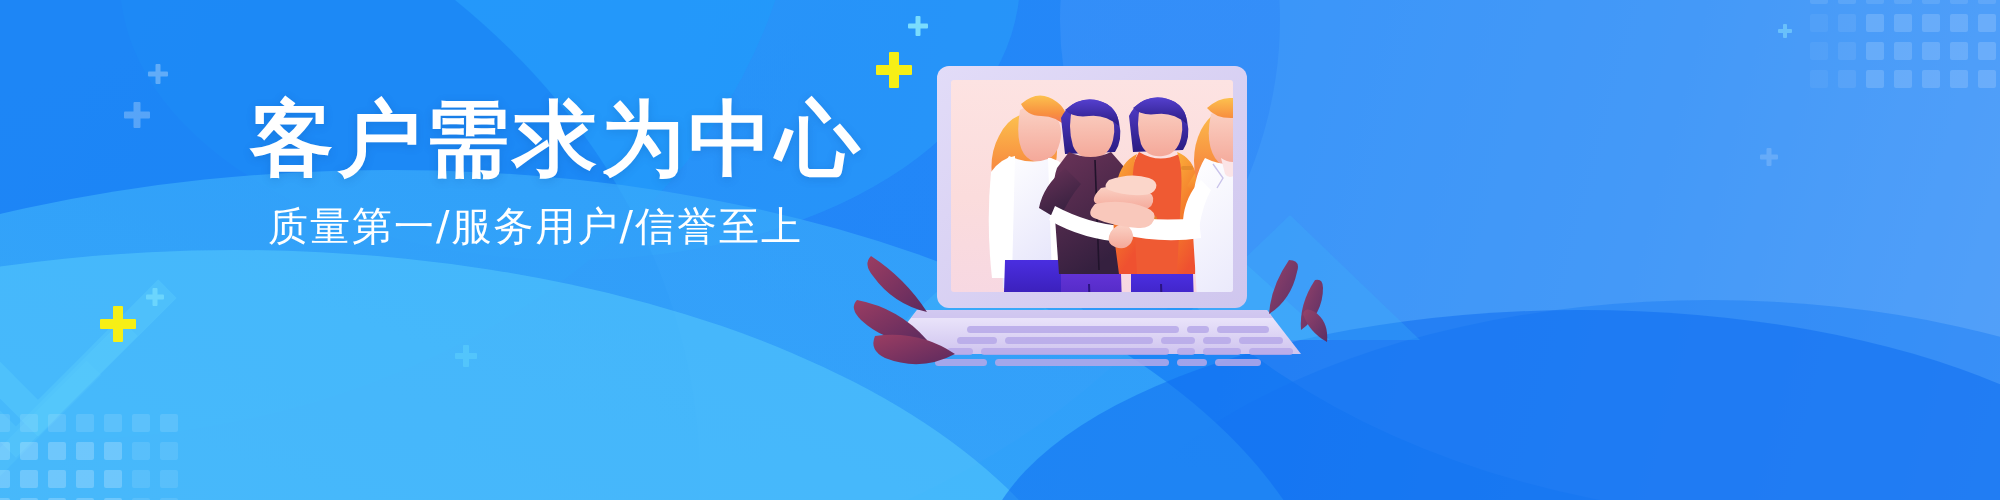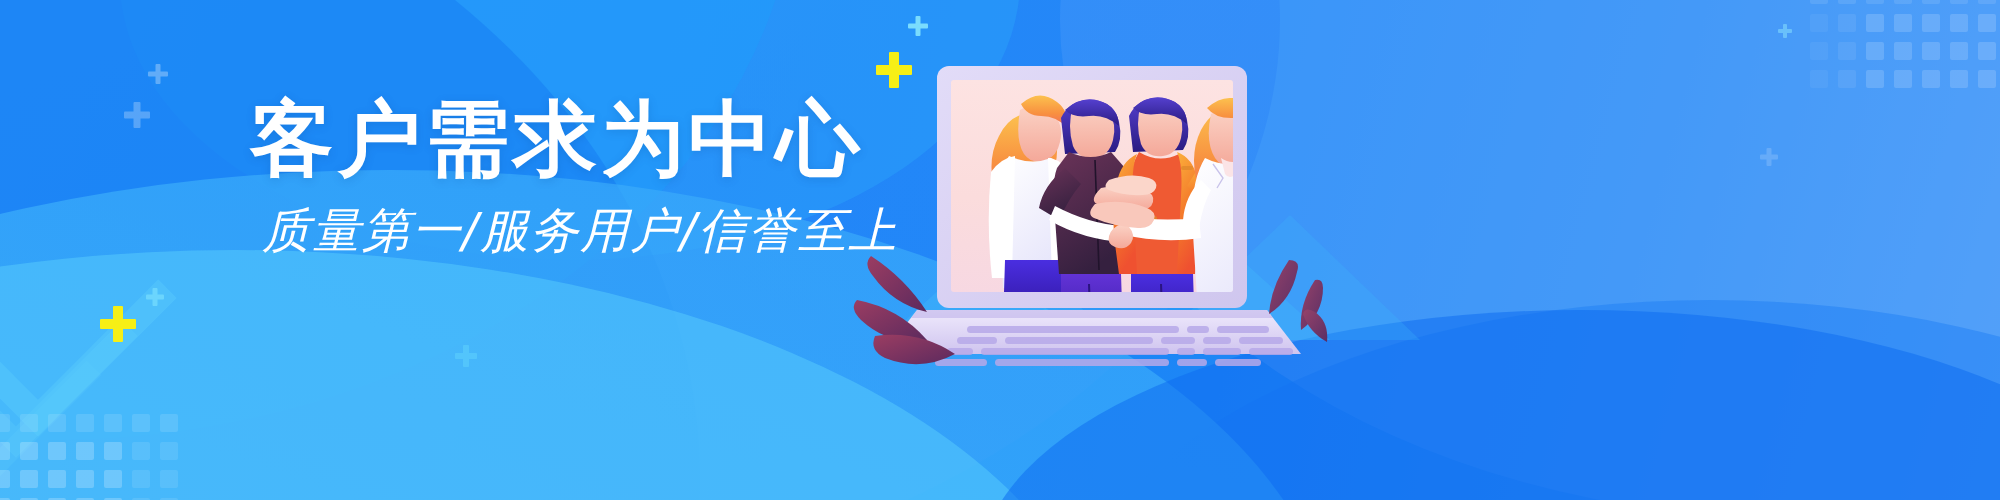--- a/index.html
+++ b/index.html
@@ -135,28 +135,27 @@
     font-weight:700;
     color:#ffffff;
     letter-spacing:4px;
     font-family:"DejaVu Sans","Liberation Sans",sans-serif;
     text-shadow:0 2px 10px rgba(7,60,140,.18);
     white-space:nowrap;
     transform:scaleX(1.02);
     transform-origin:left center;
   }
   .subline{
-    margin:26px 0 0 12px;
-    font-size:48px;line-height:1;
+    margin:26px 0 0 18px;
+    font-size:40px;line-height:1;
     font-weight:400;
     color:#ffffff;
     letter-spacing:2px;
     font-family:"DejaVu Sans","Liberation Sans",sans-serif;
     white-space:nowrap;
-    font-style:italic;
   }
 
   
   .illus{position:absolute;left:905px;top:48px;width:420px;height:320px;z-index:5;}
   .illus svg{display:block;width:100%;height:100%;overflow:visible;}
 </style>
 </head>
 <body>
 
 <div class="banner">

